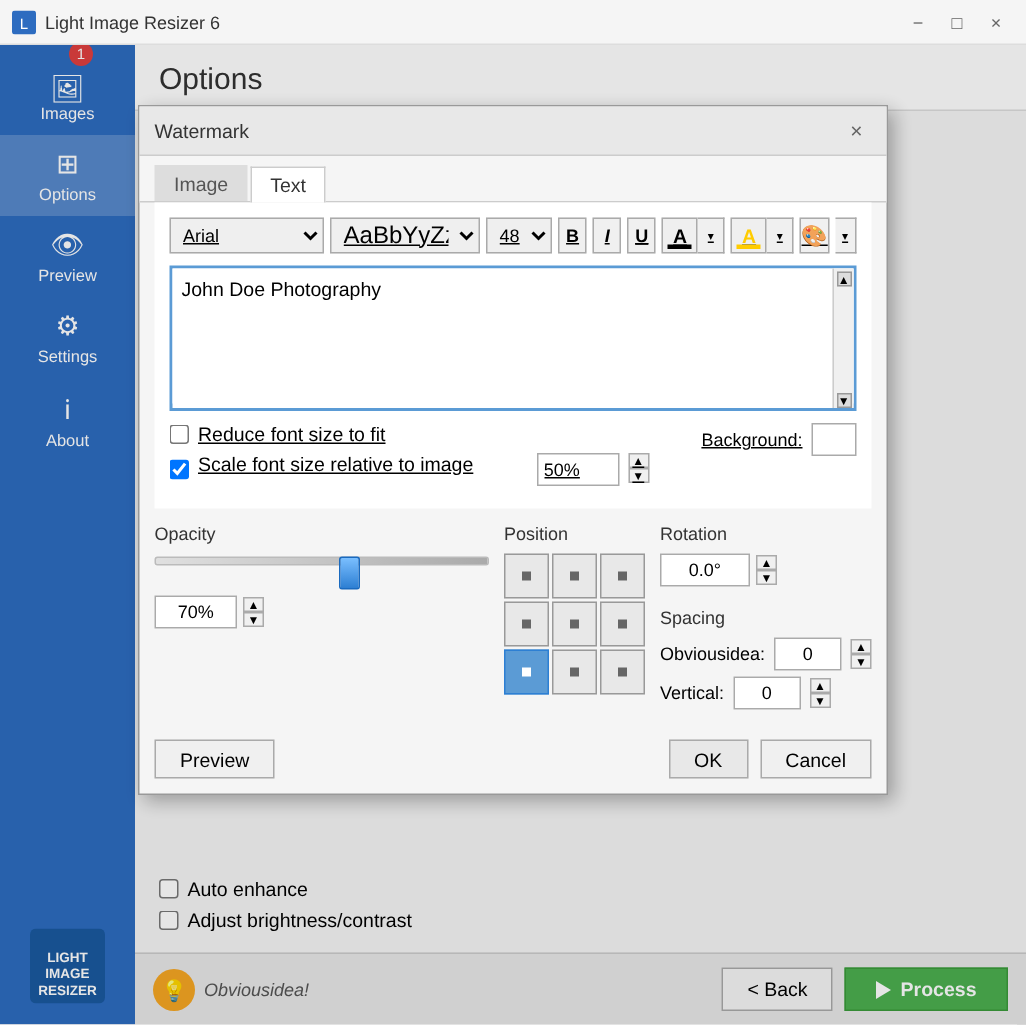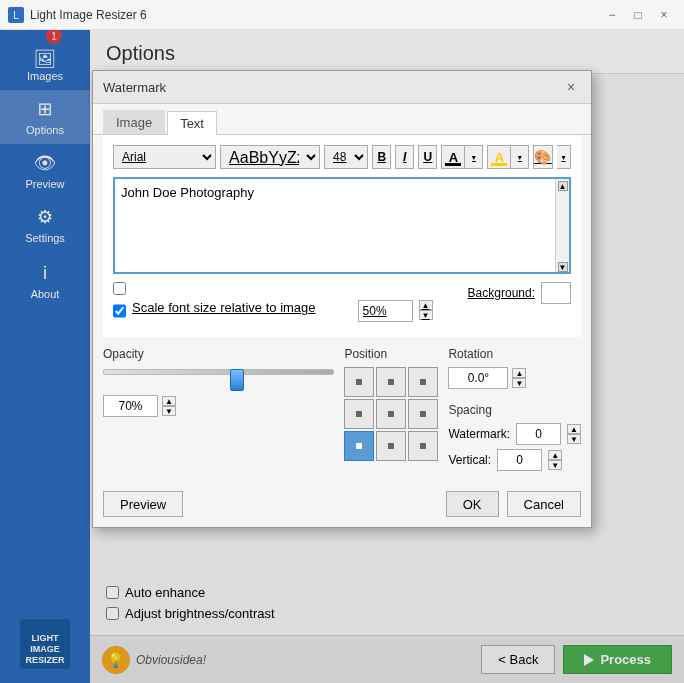--- a/index.html
+++ b/index.html
@@ -310,20 +310,21 @@
           <div style="width:10px;height:10px;border:1px solid #999;background:#ddd;margin-top:2px;display:flex;align-items:center;justify-content:center;font-size:8px;">▲</div>
           <div style="flex:1;"></div>
           <div style="width:10px;height:10px;border:1px solid #999;background:#ddd;display:flex;align-items:center;justify-content:center;font-size:8px;">▼</div>
         </div>
       </div>
 
       <div style="display:flex;justify-content:space-between;align-items:flex-start;">
         <div>
           <div class="checkbox-row">
             <input type="checkbox" style="">
+            <span>Reduce font size to fit</span>
           </div>
           <div class="scale-row">
             <input type="checkbox" checked="" style="">
             <span>Scale font size relative to image</span>
             <input type="text" class="scale-input" value="50%" style="">
             <div class="spin-btns">
               <button class="spin-btn">▲</button>
               <button class="spin-btn">▼</button>
             </div>
           </div>
@@ -395,21 +396,21 @@
             <input type="text" class="rotation-input" value="0.0°" style="">
             <div class="spin-btns">
               <button class="spin-btn">▲</button>
               <button class="spin-btn">▼</button>
             </div>
           </div>
         </div>
         <div>
           <div class="section-label">Spacing</div>
           <div class="spacing-row">
-            <span>Watermark:</span>
+            <span>Obviousidea:</span>
             <input type="text" class="spacing-input" value="0" style="">
             <div class="spin-btns">
               <button class="spin-btn">▲</button>
               <button class="spin-btn">▼</button>
             </div>
           </div>
           <div class="spacing-row">
             <span>Vertical:</span>
             <input type="text" class="spacing-input" value="0" style="">
             <div class="spin-btns">

